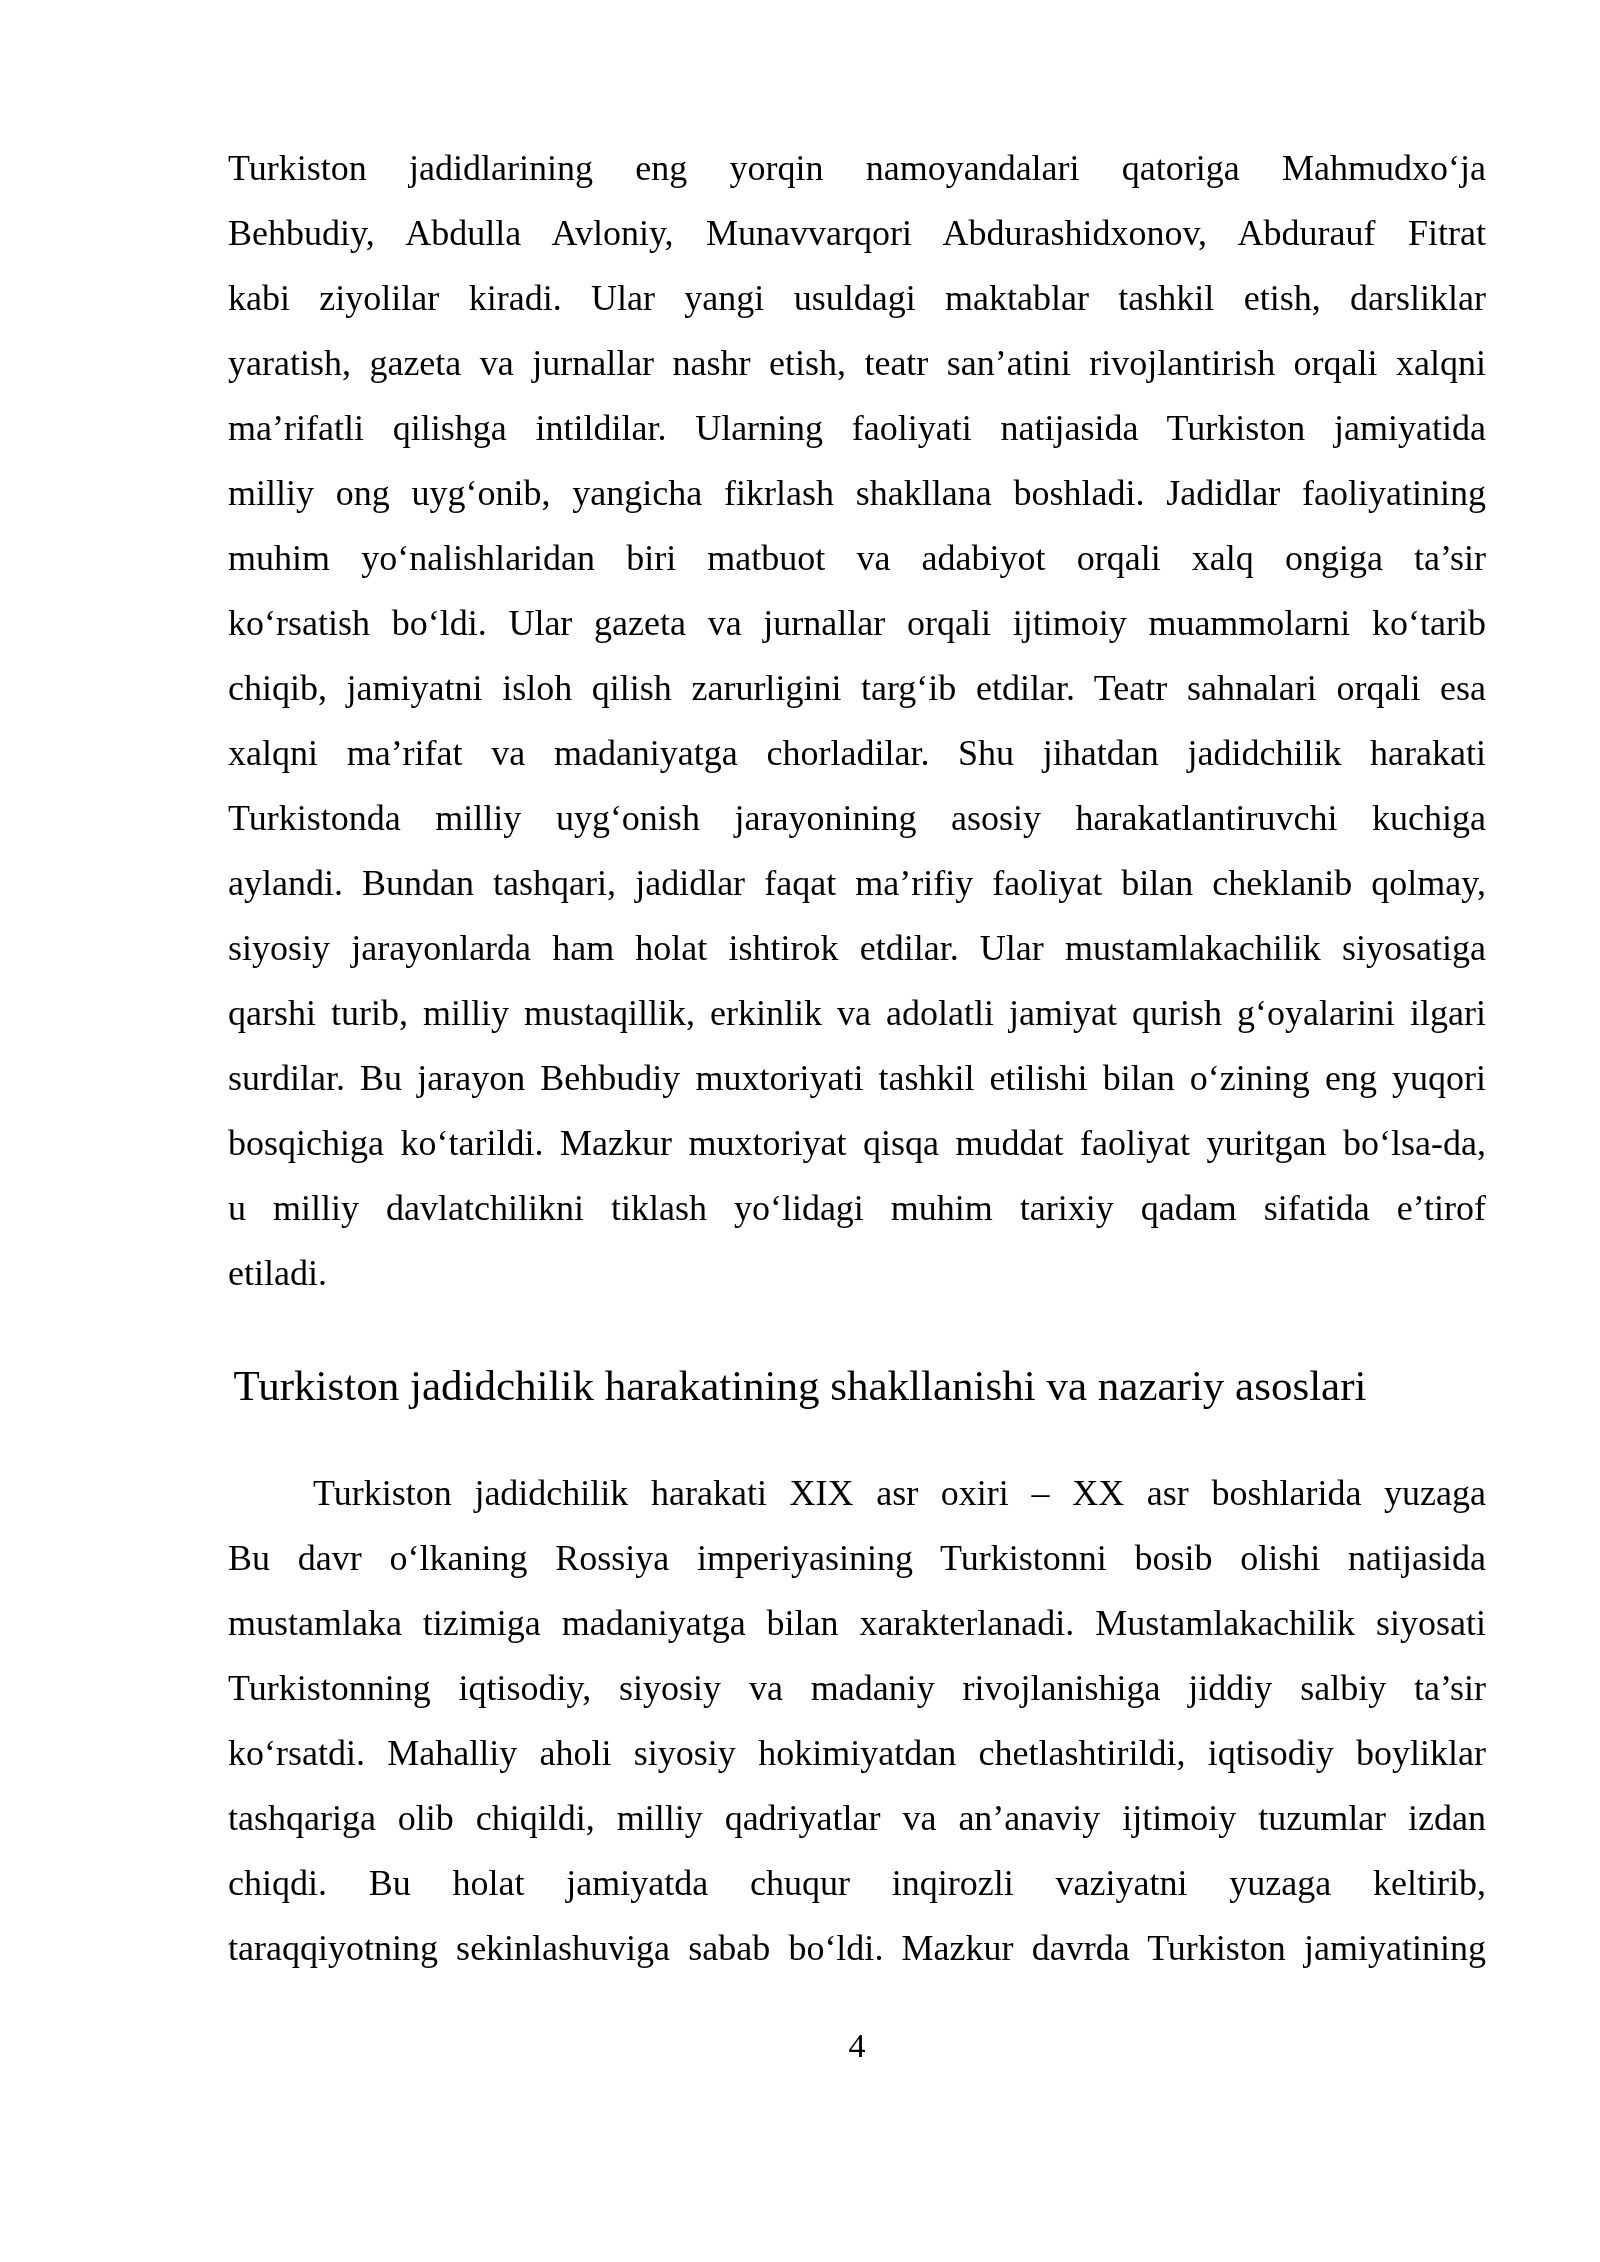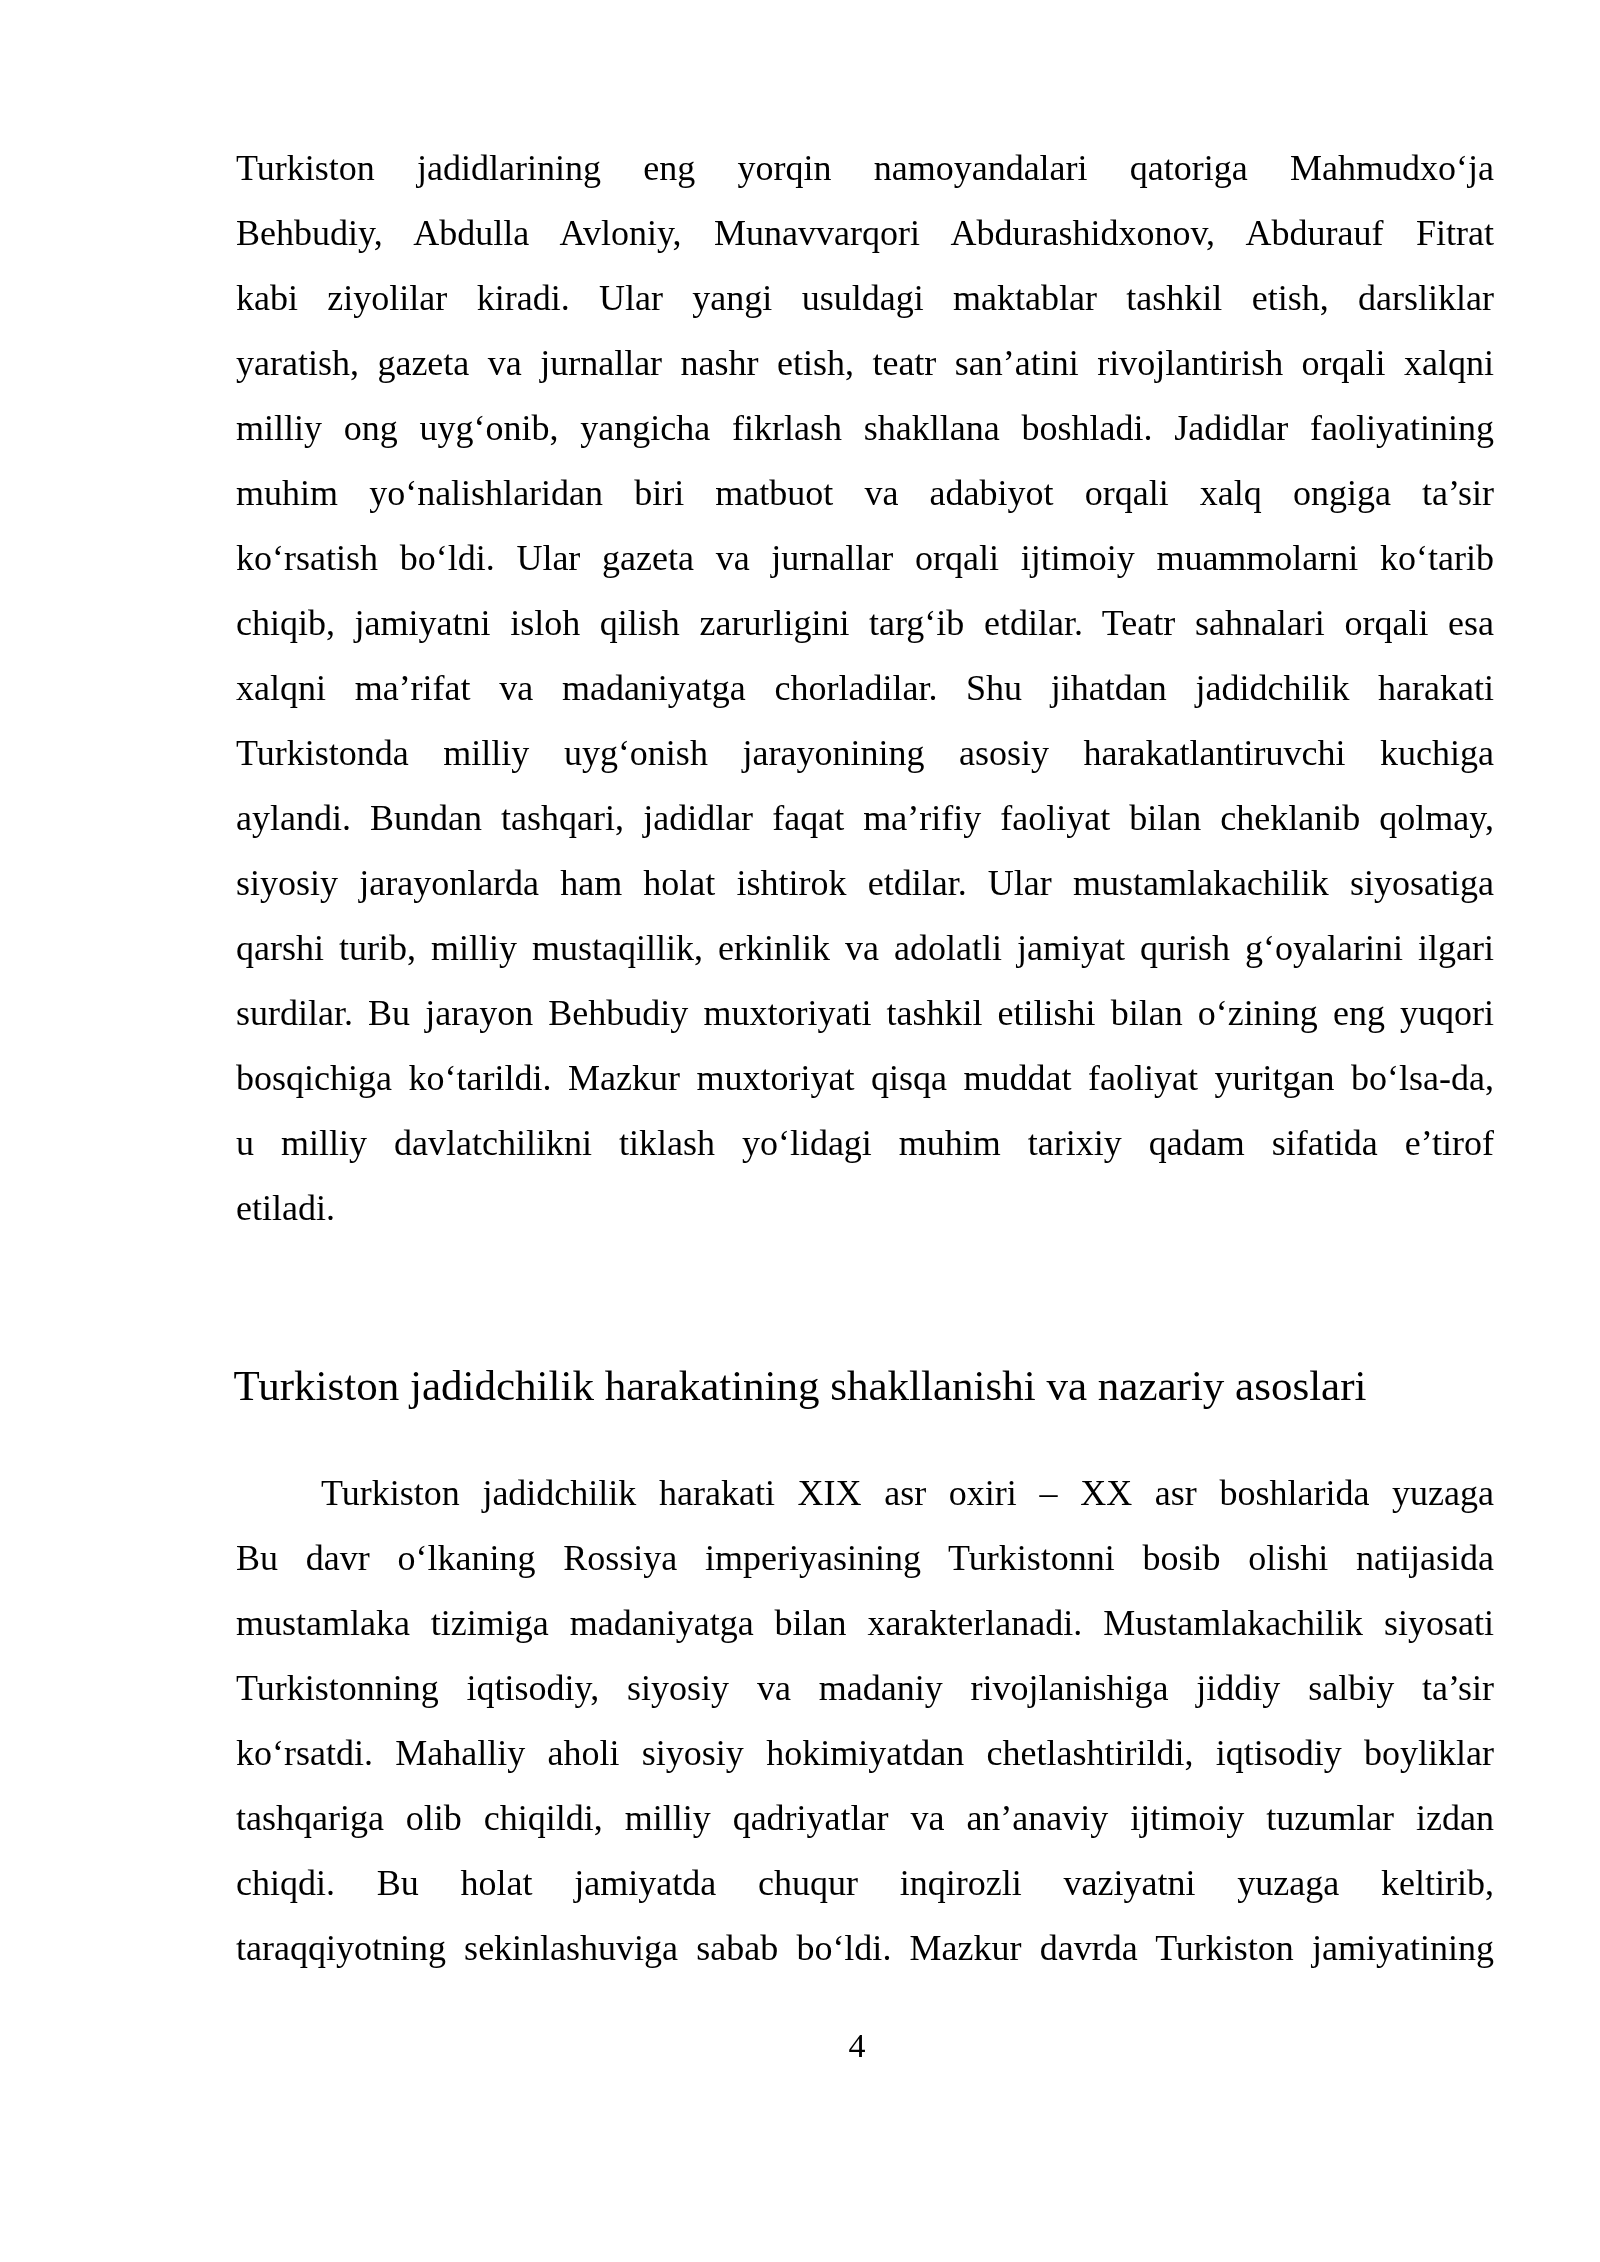--- a/index.html
+++ b/index.html
@@ -11,21 +11,21 @@
     position: relative;
     width: 1600px;
     height: 2262px;
     background: #ffffff;
     overflow: hidden;
     font-family: "Liberation Serif", "DejaVu Serif", serif;
     color: #000000;
   }
   .body-text {
     position: absolute;
-    left: 236px;
+    left: 228px;
     width: 1258px;
   }
   .para1 { top: 136px; }
   .para2 { top: 1461px; }
   .line {
     font-size: 36px;
     line-height: 65px;
     height: 65px;
     overflow: hidden;
     text-align: justify;
@@ -61,20 +61,21 @@
 </head>
 <body>
 
 <div class="page">
 
   <div class="body-text para1">
     <div class="line">Turkiston jadidlarining eng yorqin namoyandalari qatoriga Mahmudxo‘ja</div>
     <div class="line">Behbudiy, Abdulla Avloniy, Munavvarqori Abdurashidxonov, Abdurauf Fitrat</div>
     <div class="line">kabi ziyolilar kiradi. Ular yangi usuldagi maktablar tashkil etish, darsliklar</div>
     <div class="line">yaratish, gazeta va jurnallar nashr etish, teatr san’atini rivojlantirish orqali xalqni</div>
+    <div class="line">ma’rifatli qilishga intildilar. Ularning faoliyati natijasida Turkiston jamiyatida</div>
     <div class="line">milliy ong uyg‘onib, yangicha fikrlash shakllana boshladi. Jadidlar faoliyatining</div>
     <div class="line">muhim yo‘nalishlaridan biri matbuot va adabiyot orqali xalq ongiga ta’sir</div>
     <div class="line">ko‘rsatish bo‘ldi. Ular gazeta va jurnallar orqali ijtimoiy muammolarni ko‘tarib</div>
     <div class="line">chiqib, jamiyatni isloh qilish zarurligini targ‘ib etdilar. Teatr sahnalari orqali esa</div>
     <div class="line">xalqni ma’rifat va madaniyatga chorladilar. Shu jihatdan jadidchilik harakati</div>
     <div class="line">Turkistonda milliy uyg‘onish jarayonining asosiy harakatlantiruvchi kuchiga</div>
     <div class="line">aylandi. Bundan tashqari, jadidlar faqat ma’rifiy faoliyat bilan cheklanib qolmay,</div>
     <div class="line">siyosiy jarayonlarda ham holat ishtirok etdilar. Ular mustamlakachilik siyosatiga</div>
     <div class="line">qarshi turib, milliy mustaqillik, erkinlik va adolatli jamiyat qurish g‘oyalarini ilgari</div>
     <div class="line">surdilar. Bu jarayon Behbudiy muxtoriyati tashkil etilishi bilan o‘zining eng yuqori</div>

